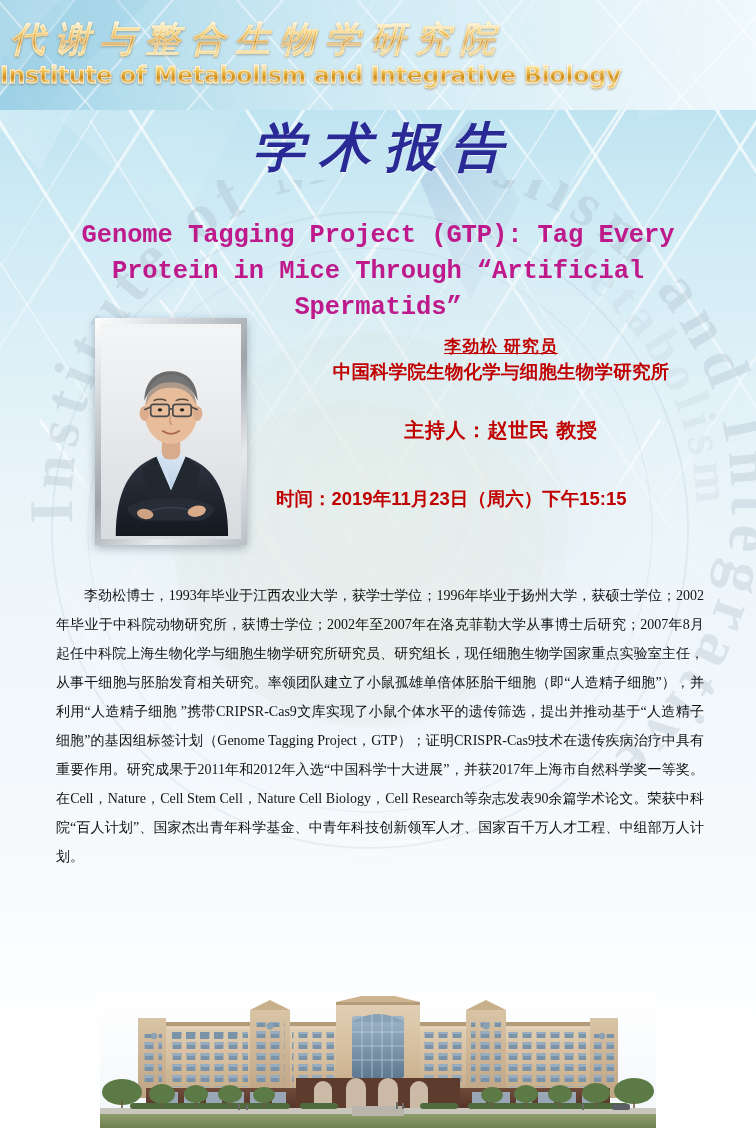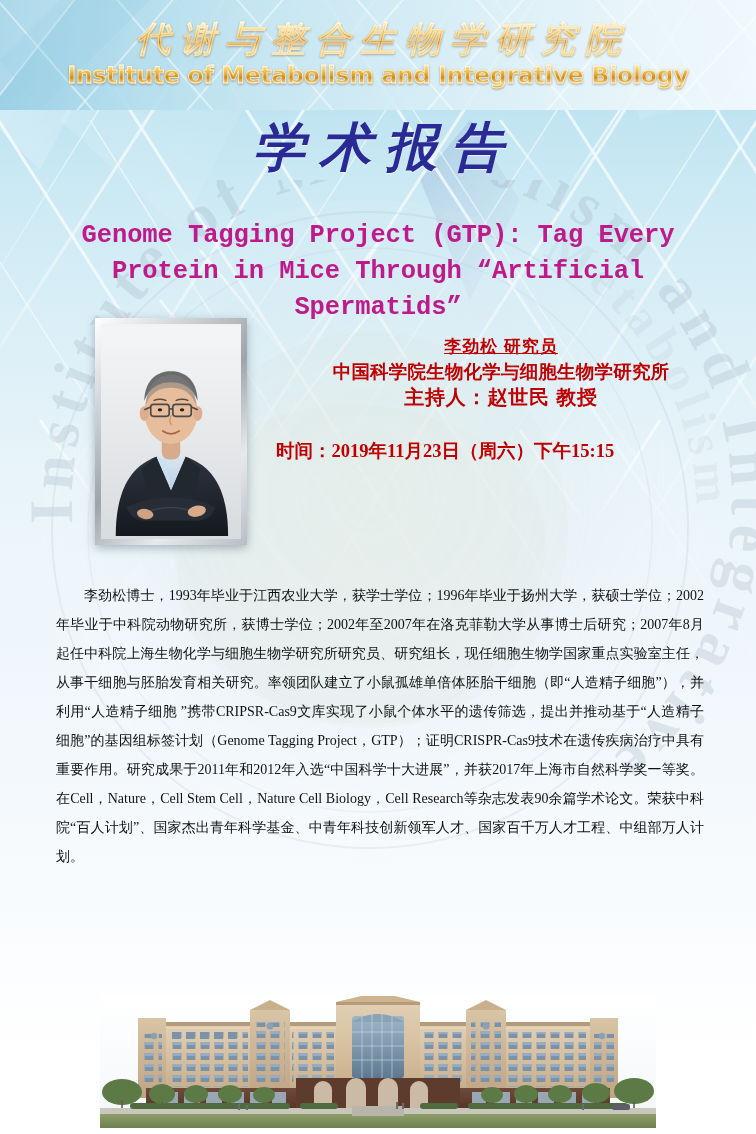--- a/index.html
+++ b/index.html
@@ -46,21 +46,21 @@
         rgba(201,231,242,.9) 38%,
         rgba(219,239,247,.88) 60%,
         rgba(233,245,250,.9) 80%,
         rgba(243,250,253,.92) 100%);
     overflow:hidden;
   }
   .header-inner{
     position:relative; z-index:3;
     height:100%;
     display:flex; flex-direction:column;
-    align-items:center; justify-content:center;
+    justify-content:center;
     gap:2px;
   }
   .inst-cn{
     font-family:"Liberation Serif", serif;
     font-size:35px;
     font-weight:bold;
     font-style:italic;
     letter-spacing:10px;
     padding-left:10px;
     background:linear-gradient(180deg,#fff4d0 0%,#f0c04a 28%,#c98714 55%,#f3d27a 78%,#e0a82c 100%);
@@ -164,30 +164,31 @@
     text-decoration:underline;
   }
   .sp-affil{
     margin-top:2px;
     font-family:"Liberation Sans", sans-serif;
     font-size:18.5px; font-weight:bold;
     letter-spacing:.2px;
     line-height:1.3;
   }
   .sp-host{
+    margin-top:33px;
     font-family:"Liberation Sans", sans-serif;
     font-size:20px; font-weight:bold;
     letter-spacing:.8px;
     line-height:1.3;
   }
   .meta{
-    margin-top:28px;
+    margin-top:43px;
     text-align:left;
     padding-left:14px;
-    font-family:Liberation Serif, serif;
+    font-family:Liberation Sans, sans-serif;
     font-size:18.5px; font-weight:bold;
     line-height:1.42;
     letter-spacing:0px;
   }
 
   
   .bio{
     position:absolute;
     left:56px; top:582px; width:648px;
     z-index:4;

